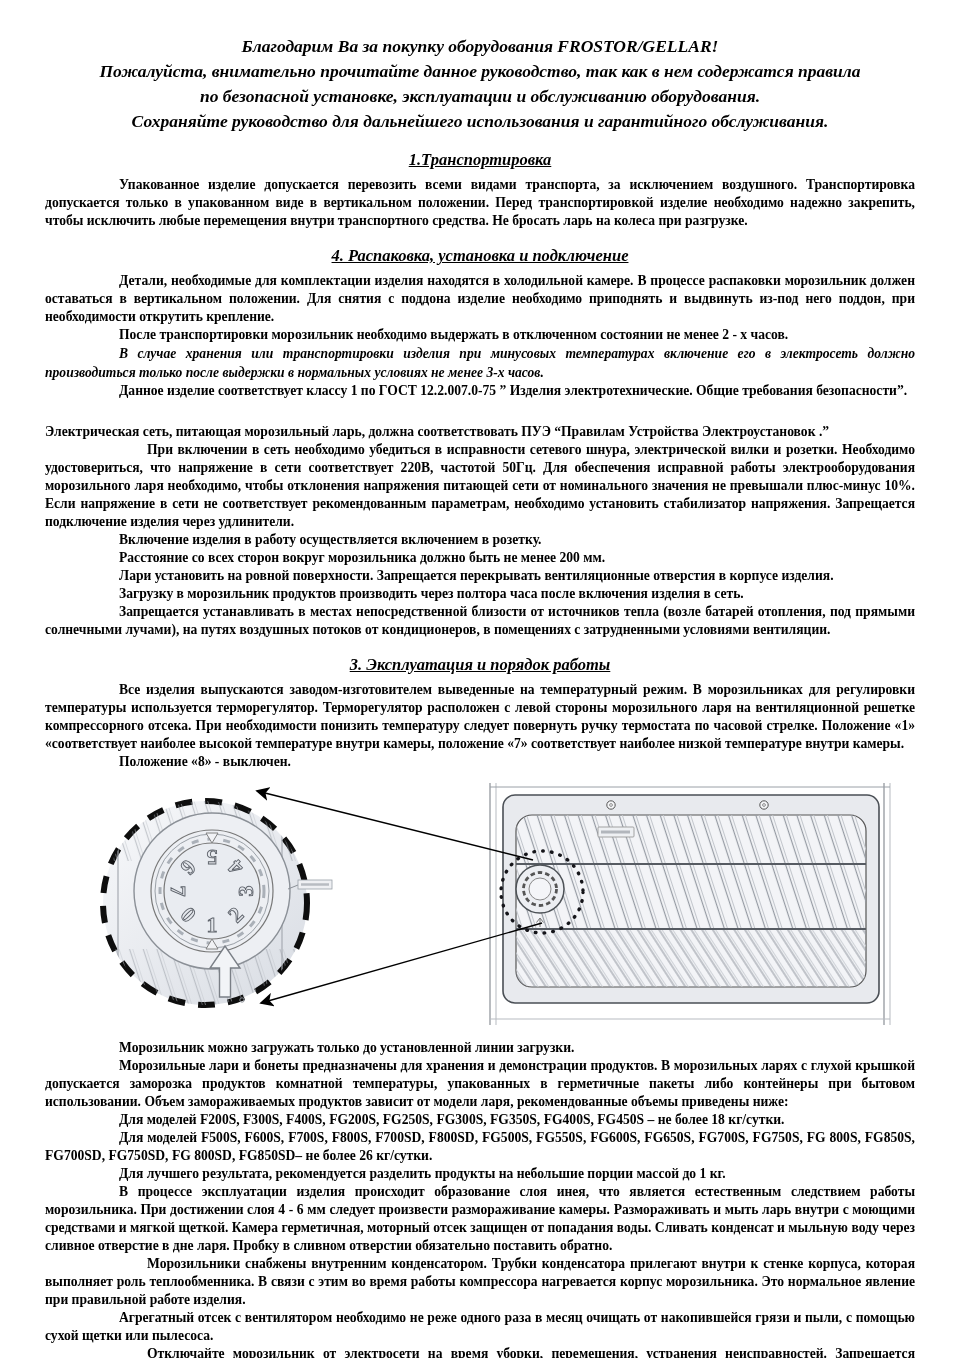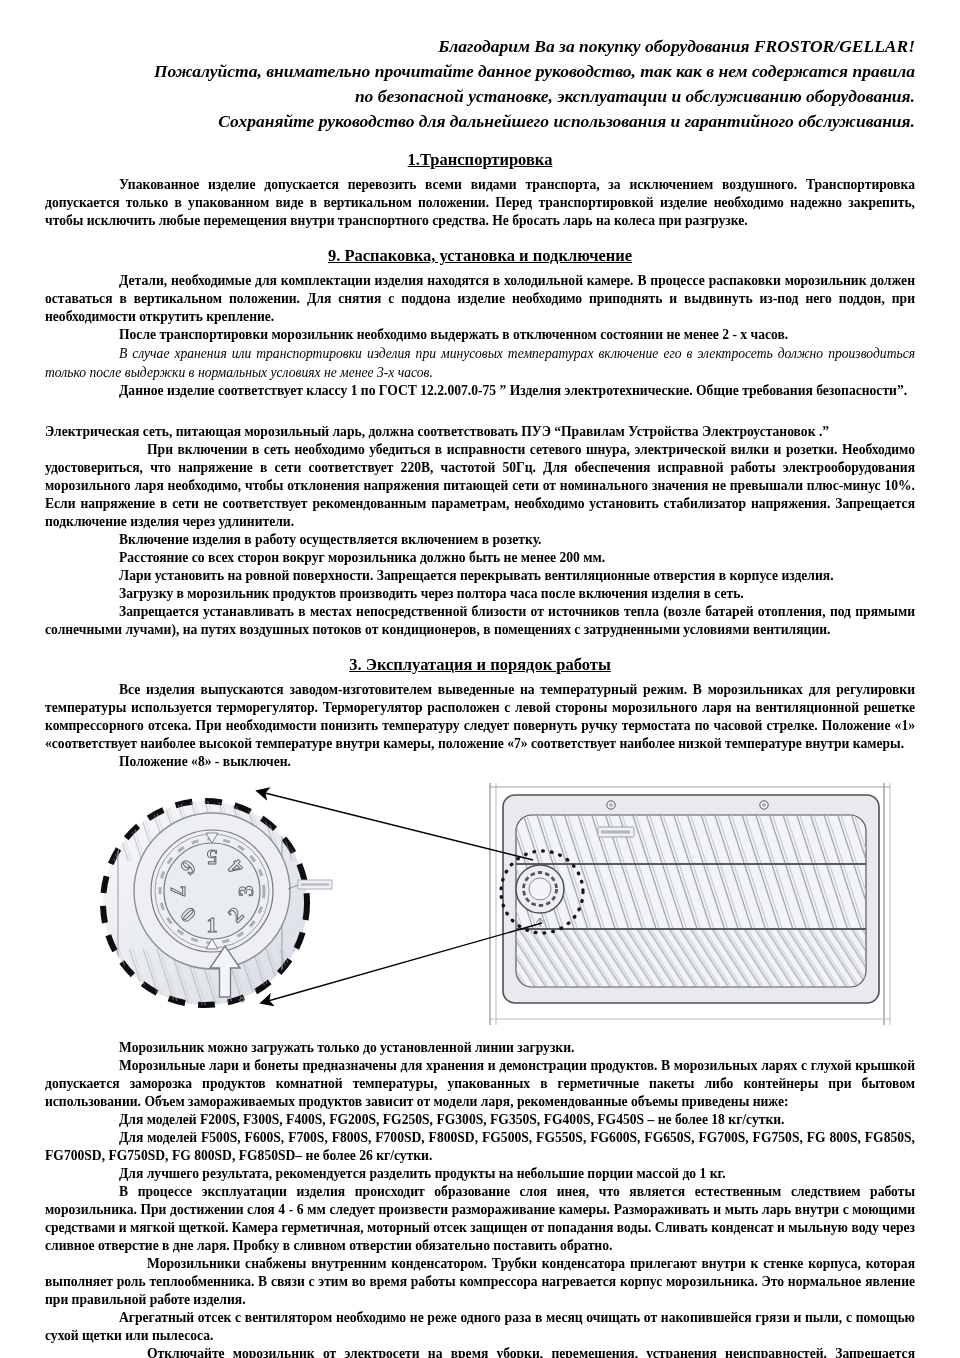--- a/index.html
+++ b/index.html
@@ -1,44 +1,44 @@
 <!DOCTYPE html>
 <html lang="ru"><head>
 <meta charset="utf-8">
 <style>
   html,body{margin:0;padding:0;background:#ffffff;}
   body{width:960px;min-height:1358px;font-family:"Liberation Serif","DejaVu Serif",serif;color:#000;}
   .page{box-sizing:border-box;width:960px;padding:34px 45px 40px 45px;}
-  .hdr{text-align:right;font-weight:bold;font-style:italic;font-size:17.5px;line-height:25px;margin-bottom:14px;}
+  .hdr{text-align:center;font-weight:bold;font-style:italic;font-size:17.5px;line-height:25px;margin-bottom:14px;}
   .hdr .hline{display:block;}
-  h2.sec{font-size:16.5px;font-weight:bold;text-align:center;text-decoration:underline;margin:16px 0 6px 0;}
+  h2.sec{font-size:16.5px;font-weight:bold;text-align:center;text-decoration:underline;margin:16px 0 6px 0;font-style:italic;}
   p.body{margin:0;font-size:13.6px;line-height:18px;text-align:justify;font-weight:bold;}
   p.ind{text-indent:74px;}
   p.ind2{text-indent:102px;}
   p.noind{text-indent:0;margin-top:23px;}
-  p.bi{font-weight:normal;font-style:italic;line-height:19px;}
+  p.bi{font-weight:bold;font-style:italic;line-height:19px;}
   .fig{position:relative;height:252px;margin:10px 0 6px 0;}
   .fig svg{display:block;}
 </style>
 </head>
 <body>
 
 <div class="page">
 
   <div class="hdr">
     <span class="hline">Благодарим Ва за покупку оборудования FROSTOR/GELLAR!</span>
     <span class="hline">Пожалуйста, внимательно прочитайте данное руководство, так как в нем содержатся правила</span>
     <span class="hline">по безопасной установке, эксплуатации и обслуживанию оборудования.</span>
     <span class="hline">Сохраняйте руководство для дальнейшего использования и гарантийного обслуживания.</span>
   </div>
 
   <h2 class="sec">1.Транспортировка</h2>
   <p class="body ind">Упакованное изделие допускается перевозить всеми видами транспорта, за исключением воздушного. Транспортировка допускается только в упакованном виде в вертикальном положении. Перед транспортировкой изделие необходимо надежно закрепить, чтобы исключить любые перемещения внутри транспортного средства. Не бросать ларь на колеса при разгрузке.</p>
 
-  <h2 class="sec">9. Распаковка, установка  и  подключение</h2>
+  <h2 class="sec">4. Распаковка, установка  и  подключение</h2>
   <p class="body ind">Детали, необходимые для комплектации изделия находятся в холодильной камере. В процессе распаковки морозильник должен оставаться в вертикальном положении. Для снятия с поддона изделие необходимо приподнять и выдвинуть из-под него поддон, при необходимости открутить крепление.</p>
   <p class="body ind">После транспортировки морозильник необходимо выдержать в отключенном состоянии не менее 2 - х  часов.</p>
   <p class="body ind bi">В случае хранения или транспортировки изделия при минусовых температурах включение его в электросеть должно производиться только после выдержки в нормальных условиях не менее 3-х часов.</p>
   <p class="body ind">Данное изделие  соответствует классу 1  по ГОСТ 12.2.007.0-75   ” Изделия электротехнические. Общие требования безопасности”.</p>
   <p class="body noind">Электрическая сеть, питающая морозильный ларь, должна соответствовать  ПУЭ “Правилам Устройства Электроустановок .”</p>
   <p class="body ind2">При включении в сеть необходимо убедиться в исправности сетевого шнура, электрической вилки и розетки.  Необходимо удостовериться, что напряжение в сети соответствует 220В, частотой 50Гц. Для обеспечения исправной работы электрооборудования морозильного ларя   необходимо, чтобы отклонения напряжения питающей сети от номинального значения не превышали плюс-минус 10%. Если напряжение в сети   не соответствует рекомендованным параметрам, необходимо установить стабилизатор напряжения. Запрещается подключение изделия через удлинители.</p>
   <p class="body ind">Включение изделия в работу осуществляется включением в розетку.</p>
   <p class="body ind">Расстояние со всех сторон вокруг морозильника должно быть не менее 200 мм.</p>
   <p class="body ind">Лари установить на ровной поверхности. Запрещается перекрывать вентиляционные отверстия в корпусе изделия.</p>
   <p class="body ind">Загрузку в морозильник продуктов производить   через  полтора часа  после  включения  изделия в сеть.</p>

